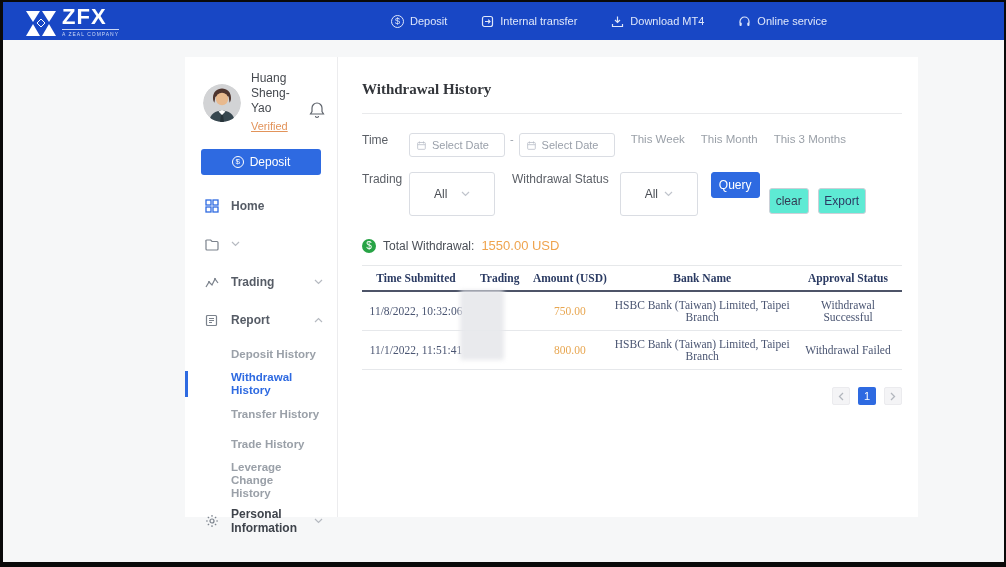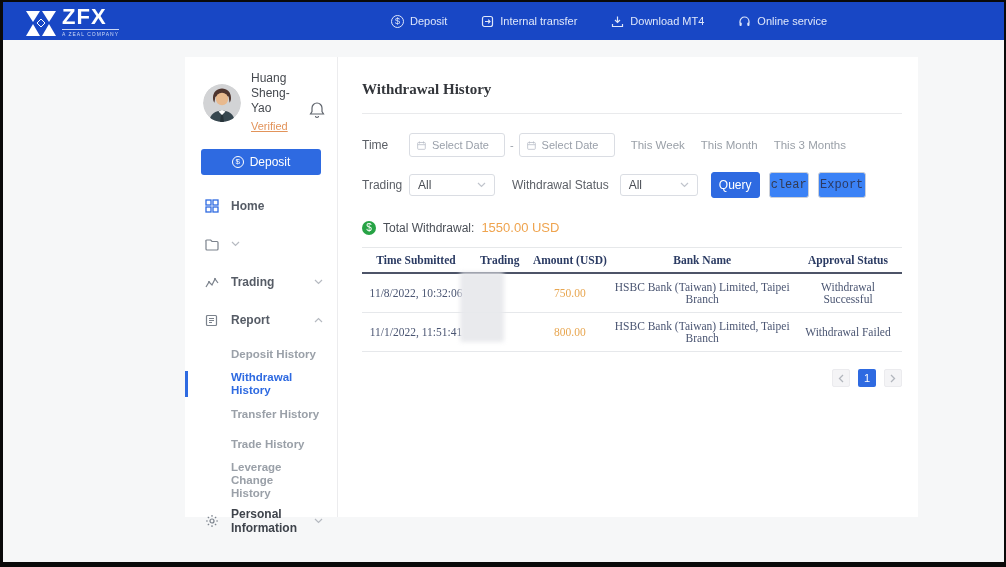--- a/index.html
+++ b/index.html
@@ -50,37 +50,37 @@
   .submenu-item { position:relative; display:flex; align-items:center; min-height:30px;
                   padding:2px 14px 2px 46px; font-size:11.5px; color:#9aa0a8; cursor:pointer; line-height:13px; }
   .submenu-item.active { color:#2e6ae1; }
   .submenu-item.active::before { content:""; position:absolute; left:0; top:2px; bottom:2px; width:3px; background:#2e6ae1; }
 
   
   .main { flex:1; padding:24px 16px 0 24px; position:relative; }
   .main-title { font-family:"Liberation Serif", serif; font-size:15px; font-weight:bold; color:#33363b; }
   .title-divider { border:none; border-top:1px solid #e9eaec; margin-top:15px; }
 
-  .filter-row { display:flex; align-items:center; margin-top:19px; }
+  .filter-row { display:flex; align-items:flex-start; margin-top:19px; }
   .f-label { font-size:12px; color:#5b5f66; }
   .date-input { display:flex; align-items:center; gap:6px; width:96px; height:24px;
                 border:1px solid #dadde3; border-radius:3px; padding:0 7px; background:#fff; }
   .date-input input { border:none; outline:none; width:100%; font-size:11px; color:#444;
                       font-family:"Liberation Sans", sans-serif; background:transparent; }
   .date-input input::placeholder { color:#9aa0aa; }
   .date-sep { margin:0 5px; color:#9aa0aa; font-size:11px; }
   .quick-link { font-size:11.5px; color:#9aa0a8; margin-left:16px; cursor:pointer; white-space:nowrap; }
 
-  .select-box { display:flex; align-items:center; justify-content:space-between; height:22px;
-                border:1px solid #dadde3; border-radius:3px; background:#fff; padding:0 8px;
+  .select-box { display:flex; align-items:center; justify-content:space-between; height:44px;
+                border:1px solid #dadde3; border-radius:3px; background:#fff; padding:0 24px;
                 font-size:12px; color:#4a4e55; cursor:pointer; }
   .btn { height:26px; border-radius:3px; font-size:12px; cursor:pointer; }
   .btn-primary { background:#2e6ae1; border:1px solid #2e6ae1; color:#fff; width:49px; margin-left:13px; }
-  .btn-plain { background:#3b82f6; border:1px solid #ccd0d8; color:#333a52; width:40px; margin-left:9px;
-               font-family:Liberation Mono, monospace; }
+  .btn-plain { background:#5eead4; border:1px solid #ccd0d8; color:#333a52; width:40px; margin-left:9px;
+               font-family:Liberation Sans, sans-serif;margin-top:16px; }
   .btn-export { width:48px; color:#2c3a63; }
 
   .total-row { display:flex; align-items:center; margin-top:22px; gap:7px; }
   .total-icon { width:14px; height:14px; border-radius:50%; background:#27a345; color:#fff;
                 font-size:10px; display:flex; align-items:center; justify-content:center; line-height:1; }
   .total-label { font-size:12px; color:#4a4f57; }
   .total-value { font-size:13px; color:#efa44f; }
 
   .table-wrap { position:relative; margin-top:12px; width:540px; }
   table { width:100%; border-collapse:collapse; font-family:"Liberation Serif", serif; }

